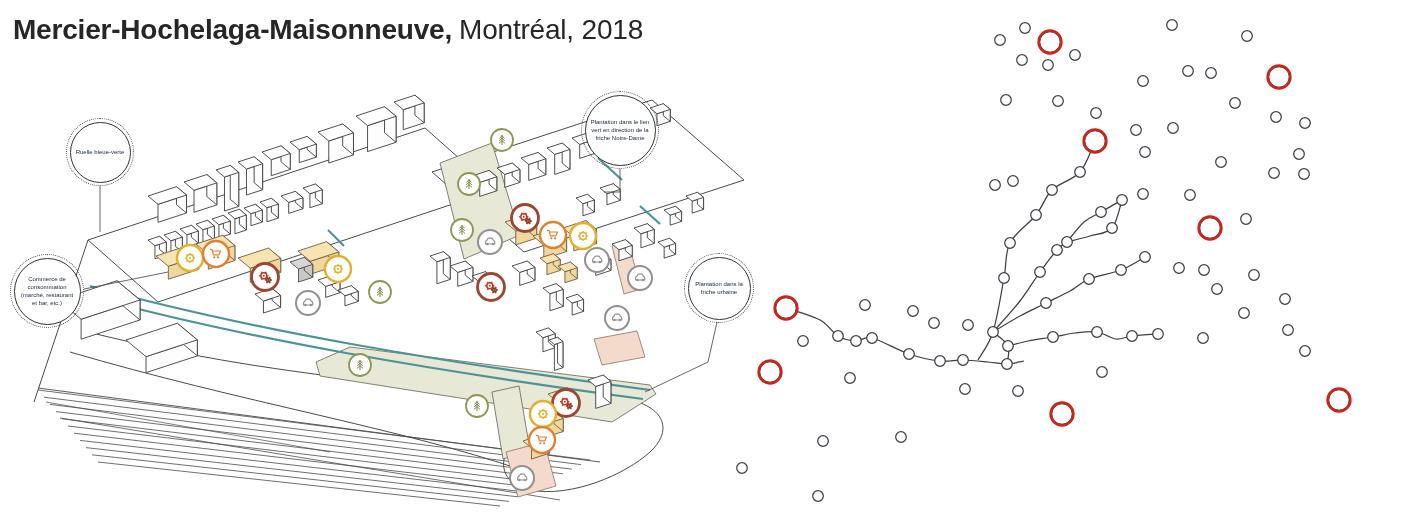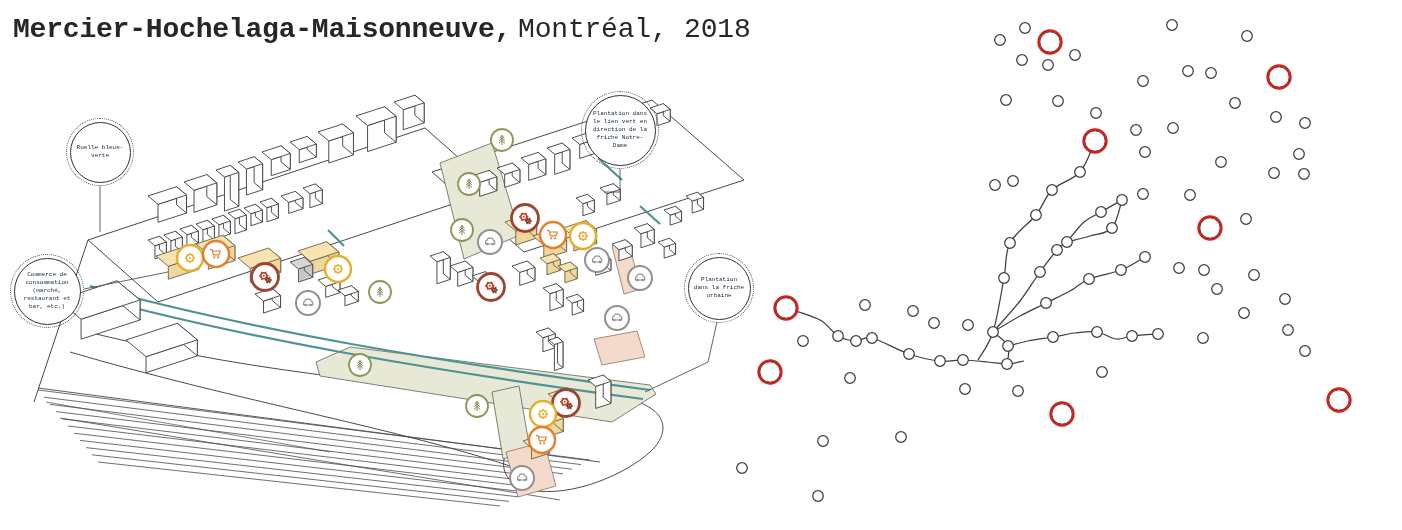--- a/index.html
+++ b/index.html
@@ -1,17 +1,17 @@
 <!DOCTYPE html>
 <html><head>
 <meta charset="utf-8">
 <style>
   html,body{margin:0;padding:0;background:#fff;}
   .stage{position:relative;width:1402px;height:530px;background:#fff;overflow:hidden;
-         font-family:Liberation Mono, monospace;}
+         font-family:Liberation Sans, sans-serif;}
   #scene{position:absolute;left:0;top:0;}
   .title{position:absolute;left:13px;top:14px;font-size:28px;color:#262626;letter-spacing:-0.2px;white-space:nowrap;}
   .title .tb{font-weight:bold;}
   .title .tr{font-weight:normal;margin-left:7px;}
   .callout{position:absolute;border:1.5px dotted #4a4a4a;border-radius:50%;
            box-sizing:border-box;padding:2.5px;background:transparent;}
   .callout-inner{width:100%;height:100%;border:1px solid #333;border-radius:50%;background:#fff;
            display:flex;align-items:center;justify-content:center;text-align:center;
            box-sizing:border-box;padding:5px;color:#17273a;}
   .callout-inner span{display:block;font-size:6px;line-height:1.35;}

